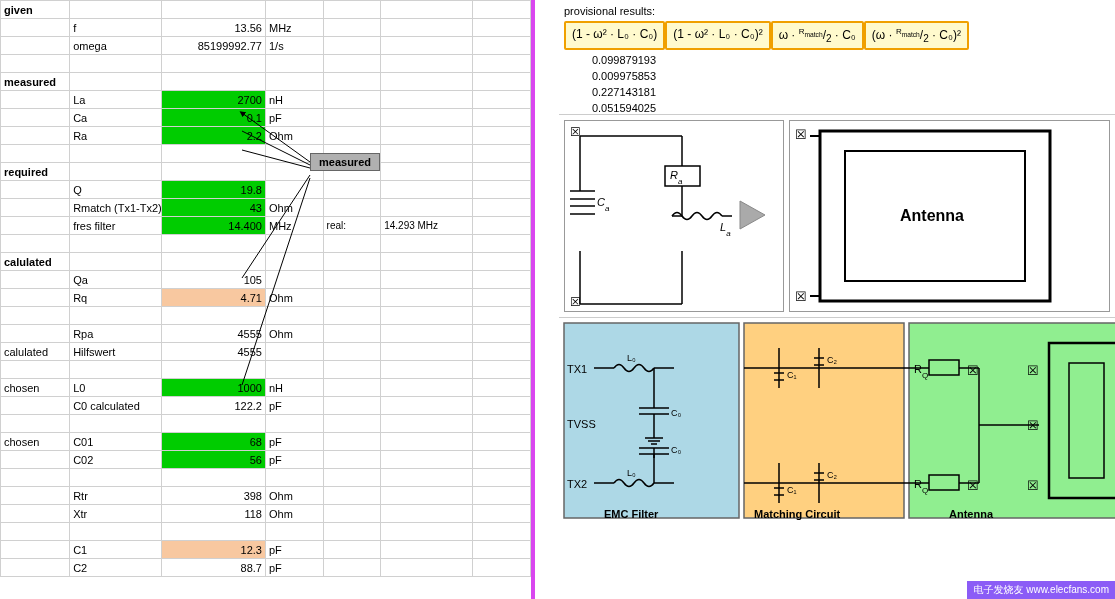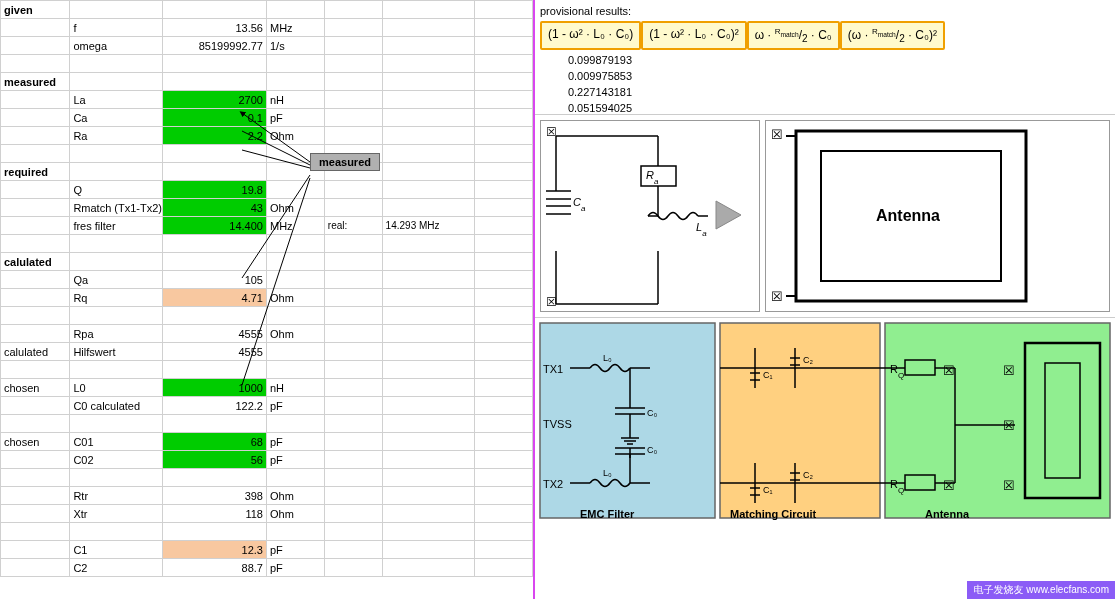--- a/index.html
+++ b/index.html
@@ -16,21 +16,21 @@
     .main-container {
       display: flex;
       width: 1115px;
       height: 599px;
     }
 
     
     .spreadsheet {
       width: 535px;
       height: 599px;
-      border-right: 2px solid #d946ef;
+      border-right: 4px solid #d946ef;
       position: relative;
     }
 
     table.grid {
       border-collapse: collapse;
       width: 100%;
       table-layout: fixed;
     }
 
     table.grid td, table.grid th {
@@ -52,20 +52,21 @@
     .section-label { font-weight: bold; color: #000; background: #fff; }
     .green-cell { background: #00cc00; }
     .right-align { text-align: right; }
 
     
     .right-panel {
       flex: 1;
       display: flex;
       flex-direction: column;
       background: #fff;
+      margin-left: 24px;
     }
 
     
     .formulas-area {
       background: #fff;
       border-bottom: 1px solid #ccc;
       padding: 5px;
       height: 115px;
       position: relative;
     }

